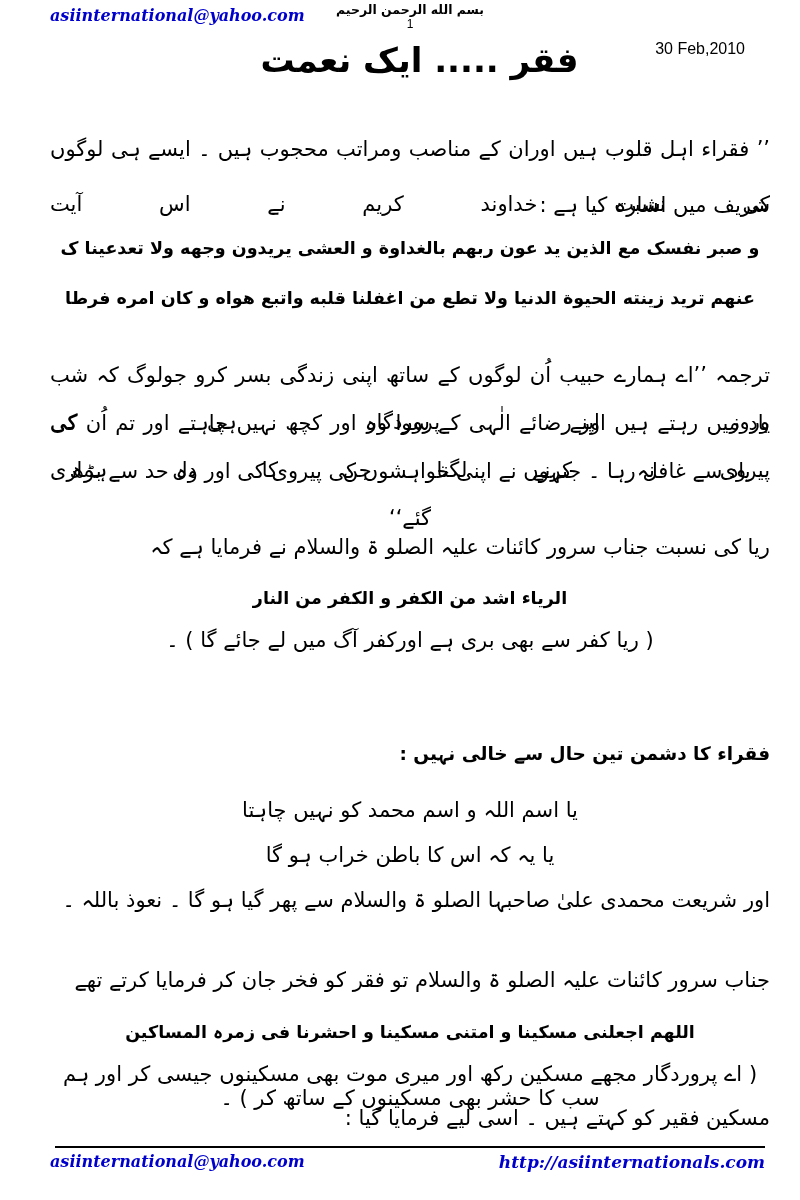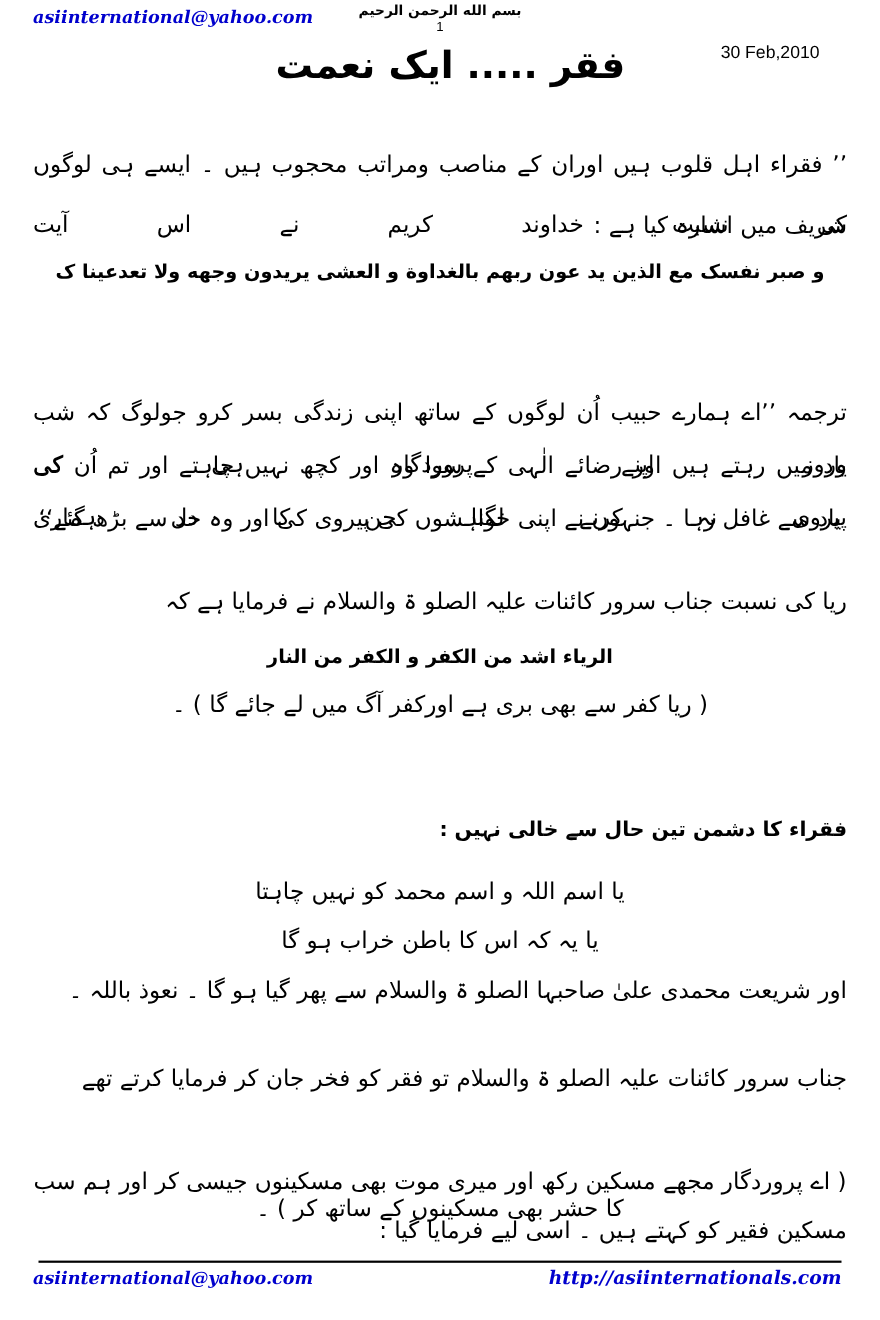--- a/index.html
+++ b/index.html
@@ -2,21 +2,21 @@
 <html style="--link-blue: #0000CD;"><head>
 <meta charset="utf-8">
 <style>
   html,body { margin:0; padding:0; background:#e8e8e8; }
   .page {
     position:relative; width:800px; height:1200px; margin:0 auto;
     background:#ffffff; color:#000;
     font-family:"DejaVu Sans", sans-serif;
     overflow:hidden;
   }
-  .abs { position:absolute; }
+  .abs { position:absolute;margin-left:20px; }
   .rtl { direction:rtl; unicode-bidi:embed; }
   .ltr { direction:ltr; }
 
   
   .hdr-email {
     top:6px; left:30px;
     font-family:"DejaVu Serif", serif;
     font-style:italic; font-weight:bold;
     font-size:16px; color:var(--link-blue,#0000CD);
     text-decoration:none;
@@ -64,35 +64,37 @@
   <div class="abs pagenum">1</div>
 
   <div class="abs date ltr">30 Feb,2010</div>
 
   <div class="abs doc-title rtl">فقر ..... ایک نعمت</div>
 
   <div class="abs u rtl just lh55" style="top:122px;">’’ فقراء اہل قلوب ہیں اوران کے مناصب ومراتب محجوب ہیں ۔ ایسے ہی لوگوں کی نسبت خداوند کریم نے اس آیت</div>
   <div class="abs u rtl right lh55" style="top:178px;">شریف میں اشارہ کیا ہے :</div>
 
   <div class="abs u rtl center ar-bold" style="top:238px;">و صبر نفسک مع الذین ید عون ربھم بالغداوة و العشی یریدون وجھه ولا تعدعینا ک</div>
+  <div class="abs u rtl center ar-bold" style="top:288px;">عنھم ترید زینته الحیوة الدنیا ولا تطع من اغفلنا قلبه واتبع ھواه و کان امره فرطا</div>
 
   <div class="abs u rtl just lh47" style="top:352px;">ترجمہ   ’’اے ہمارے حبیب اُن لوگوں کے ساتھ اپنی زندگی بسر کرو جولوگ کہ شب وروز اپنے پروردگار ہی کی</div>
   <div class="abs u rtl just lh47" style="top:400px;">یاد میں رہتے ہیں اور رضائے الٰہی کے سوا وہ اور کچھ نہیں چاہتے اور تم اُن کی پیروی نہ کرنے لگنا جن کا دل ہماری</div>
   <div class="abs u rtl center lh47" style="top:448px;text-align:center;">یاد سے غافل رہا ۔ جنہوں نے اپنی خواہشوں کی پیروی کی اور وہ حد سے بڑھ گئے‘‘</div>
 
   <div class="abs u rtl right" style="top:535px;">ریا کی نسبت جناب سرور کائنات علیہ الصلو ۃ والسلام نے فرمایا ہے کہ</div>
   <div class="abs u rtl center ar-bold" style="top:588px;">الریاء اشد من الکفر و الکفر من النار</div>
   <div class="abs u rtl center" style="top:628px;">( ریا کفر سے بھی بری ہے اورکفر آگ میں لے جائے گا ) ۔</div>
 
   <div class="abs u rtl right h-enemy" style="top:743px;">فقراء کا دشمن تین حال سے خالی نہیں :</div>
   <div class="abs u rtl center" style="top:798px;">یا اسم اللہ  و  اسم محمد کو نہیں چاہتا</div>
   <div class="abs u rtl center" style="top:843px;">یا یہ کہ اس کا باطن خراب ہو گا</div>
   <div class="abs u rtl right" style="top:968px;">جناب سرور کائنات  علیہ الصلو ۃ والسلام تو فقر کو فخر جان کر فرمایا کرتے تھے</div>
 
   <div class="abs u rtl right" style="top:888px;">اور شریعت محمدی علیٰ صاحبہا الصلو ۃ والسلام سے پھر گیا ہو گا ۔ نعوذ باللہ  ۔</div>
+  <div class="abs u rtl center ar-bold" style="top:1022px;">اللھم اجعلنی مسکینا و امتنی مسکینا و احشرنا فی زمرہ المساکین</div>
   <div class="abs u rtl center" style="top:1062px;">( اے پروردگار مجھے مسکین رکھ اور میری موت بھی مسکینوں جیسی کر اور ہم سب کا حشر بھی مسکینوں کے ساتھ کر ) ۔</div>
   <div class="abs u rtl right" style="top:1106px;">مسکین فقیر کو کہتے ہیں ۔  اسی لیے فرمایا گیا :</div>
 
   <div class="abs foot-rule"></div>
   <a class="abs foot-email" href="#">asiinternational@yahoo.com</a>
   <a class="abs foot-url" href="#">http://asiinternationals.com</a>
 
 </div>
 
 </body></html>

